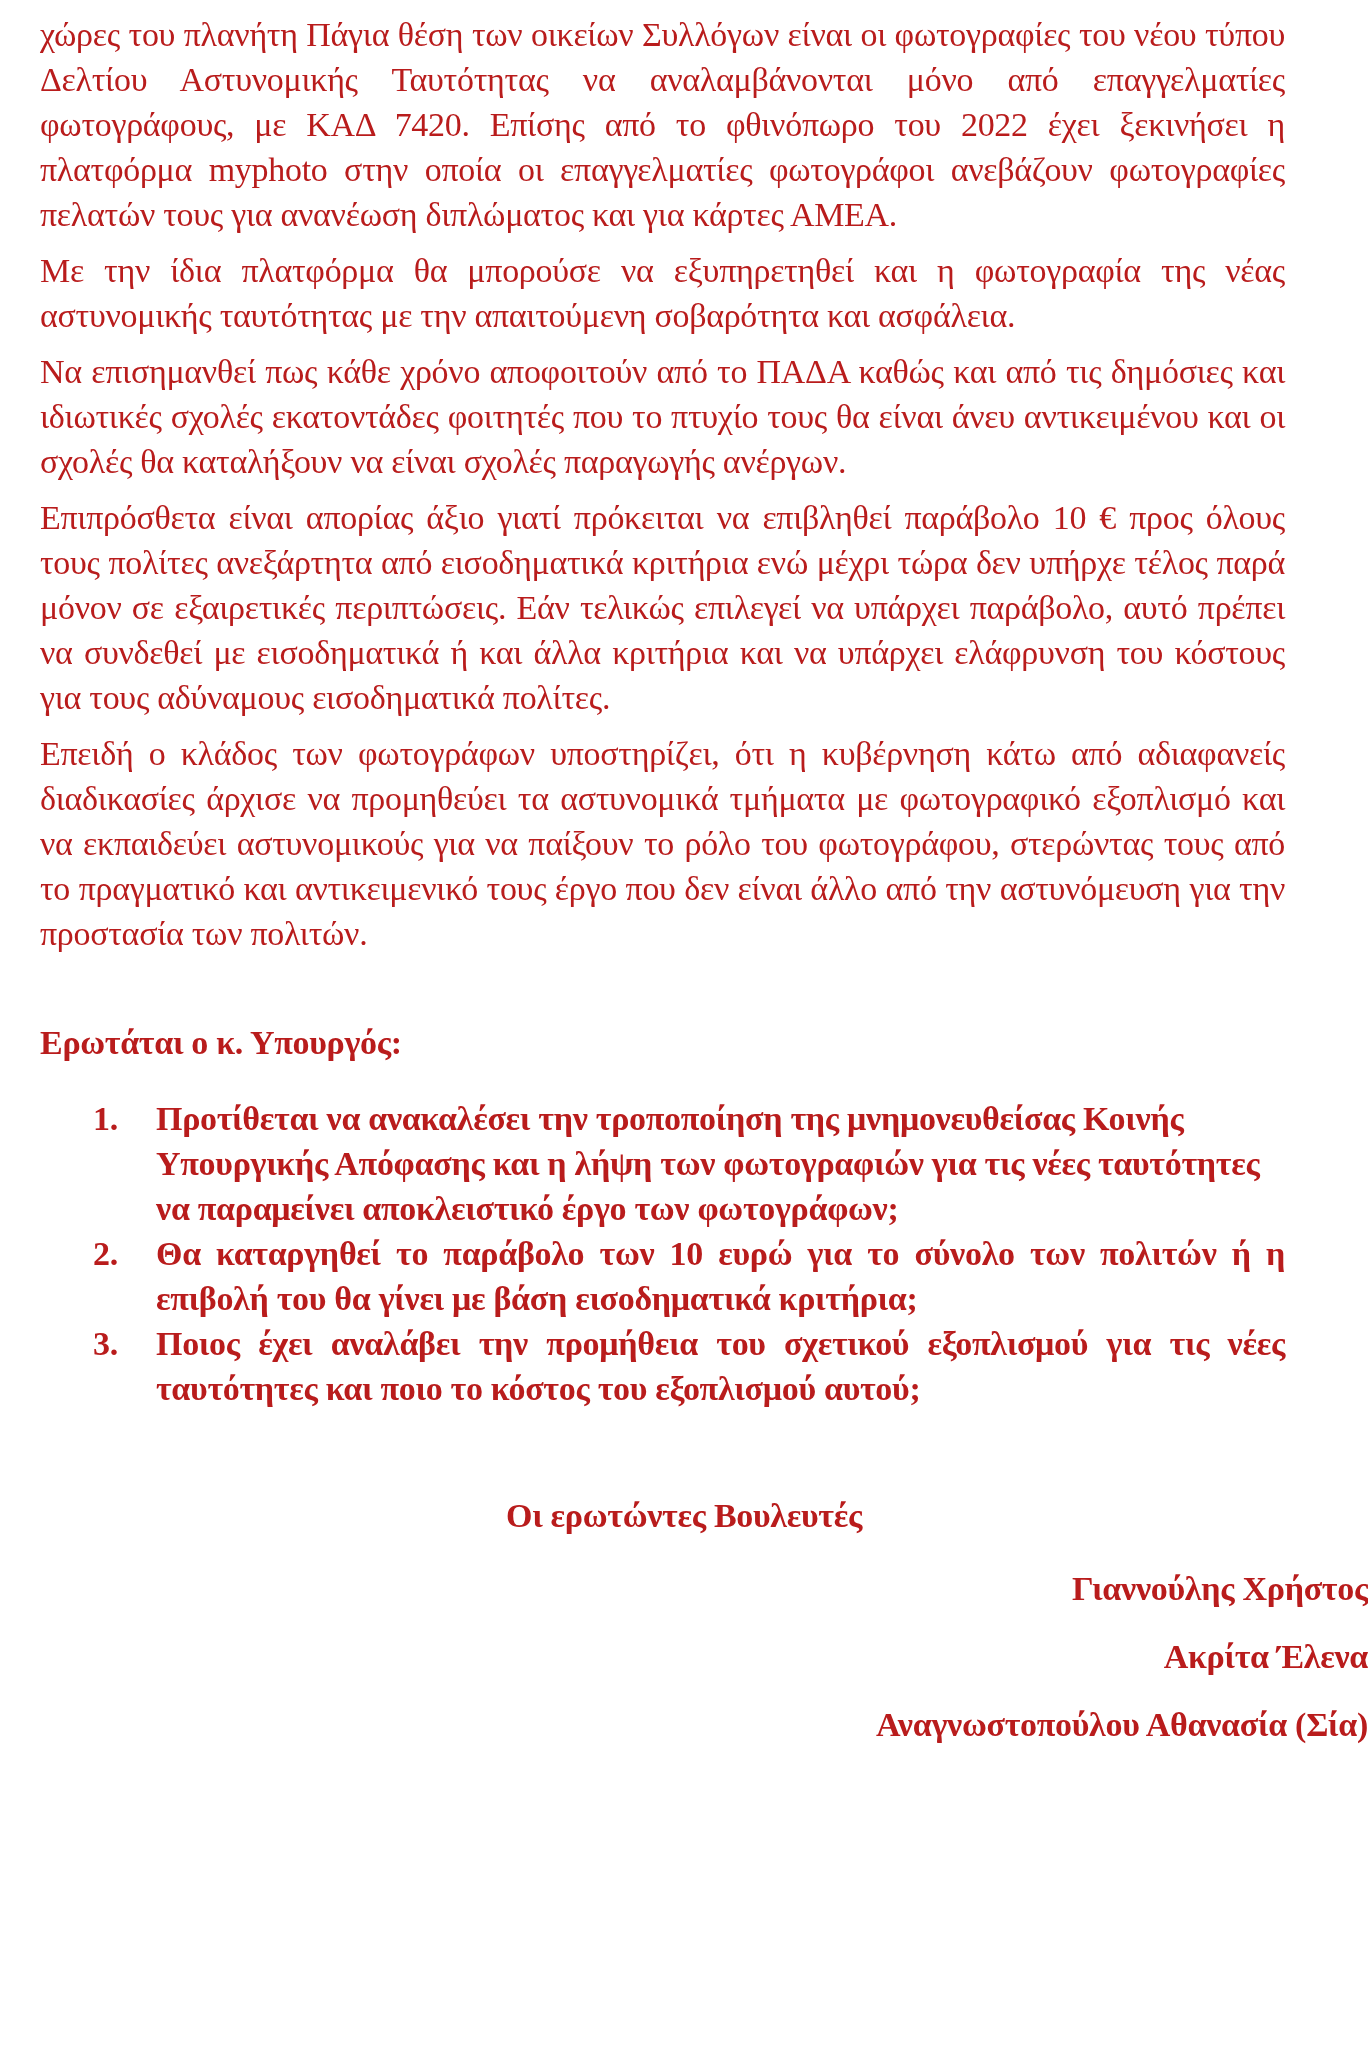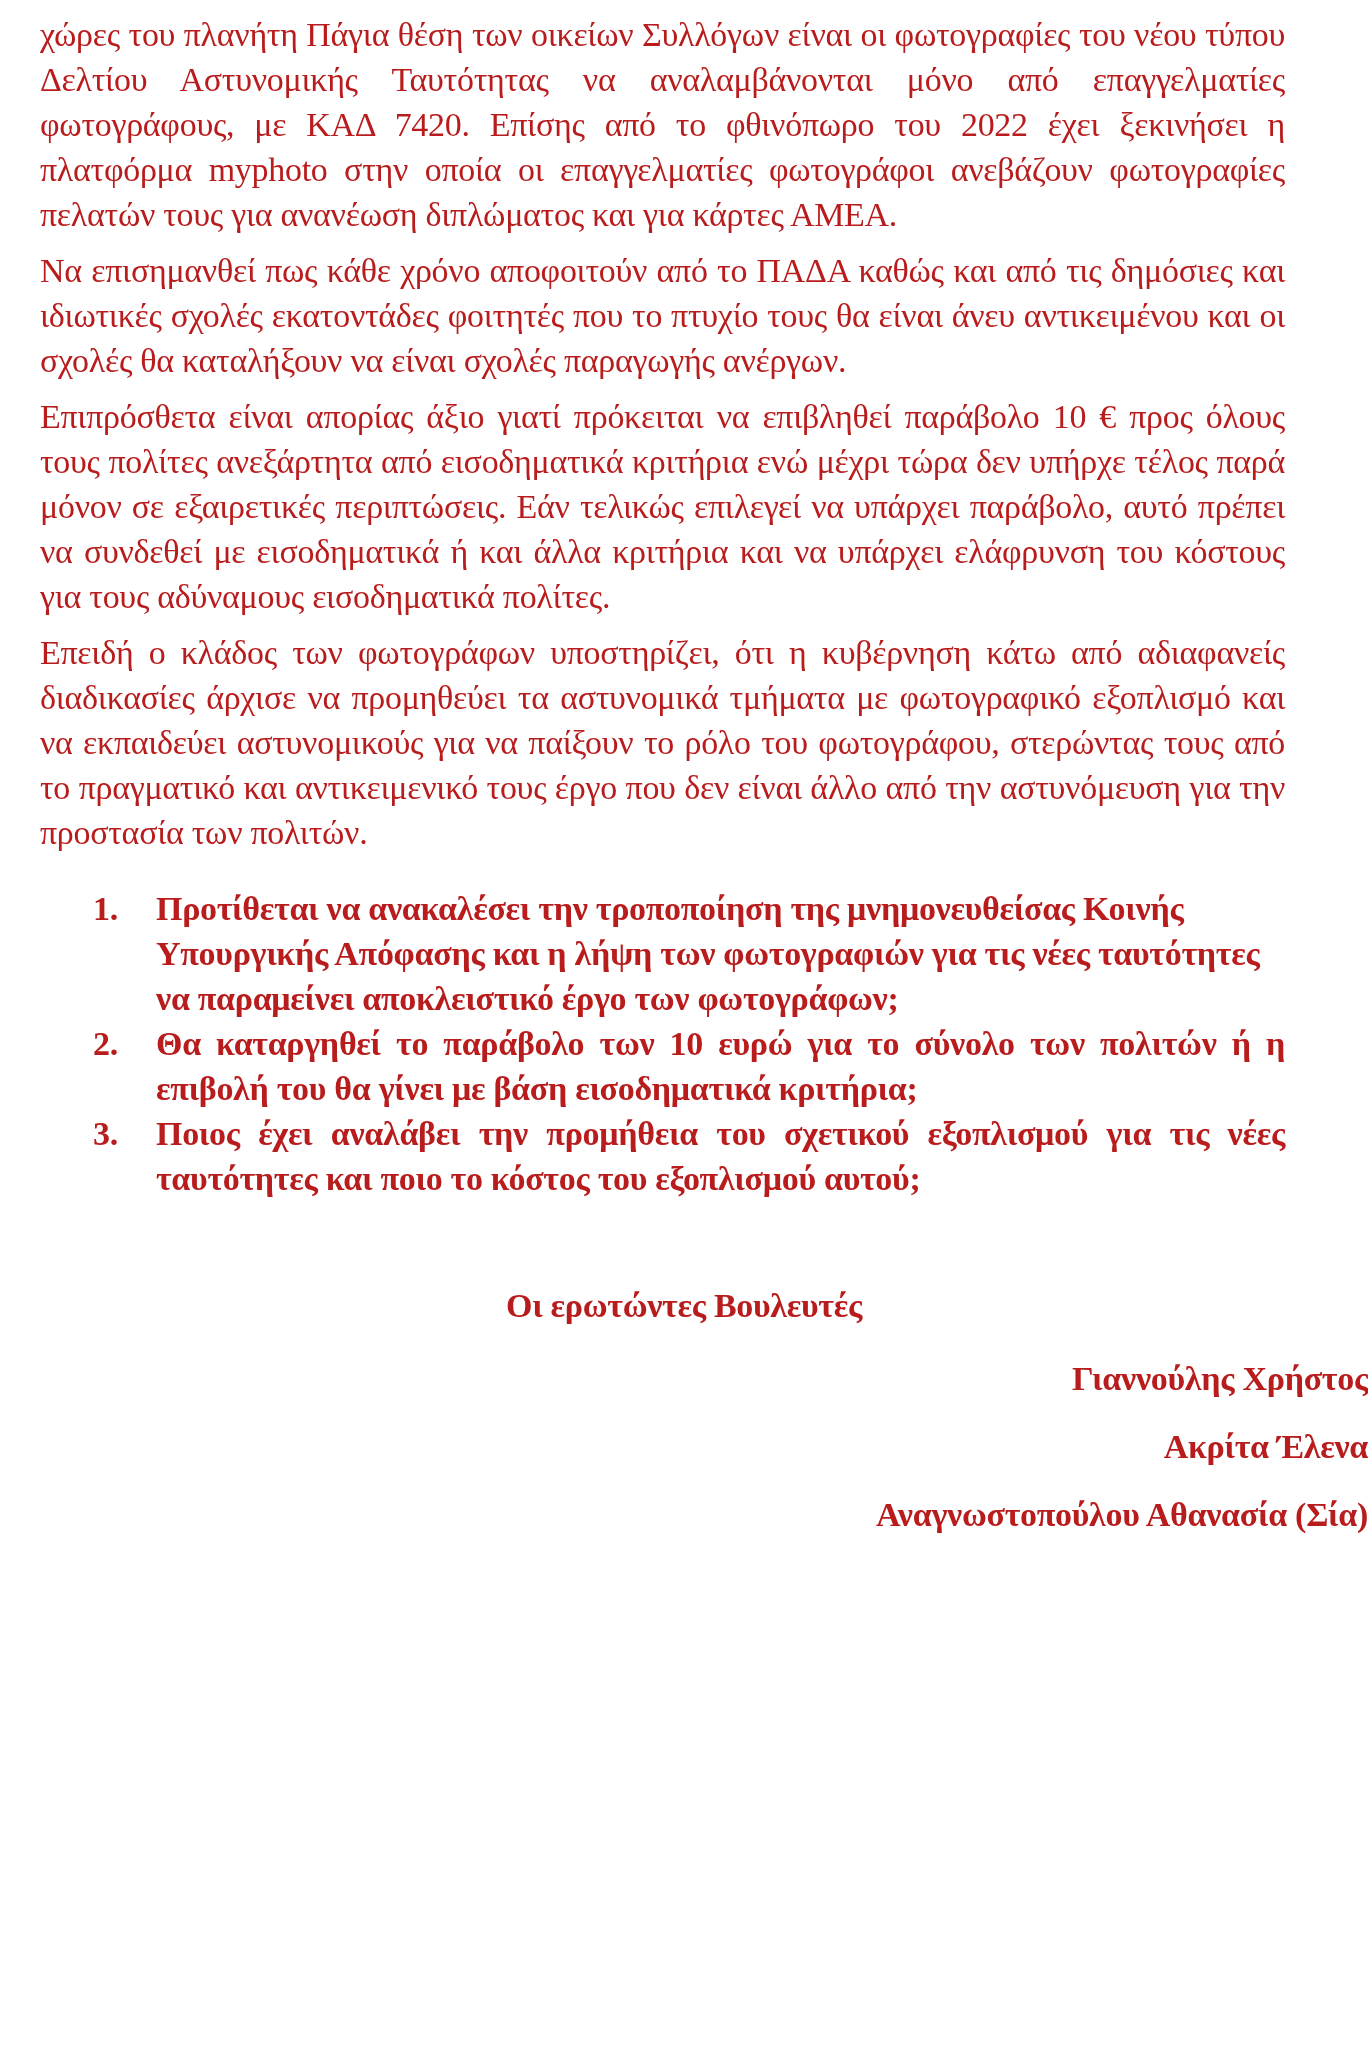--- a/index.html
+++ b/index.html
@@ -50,24 +50,26 @@
   }
   .sig-name { margin: 0 0 23px 0; }
   .sig-name:last-child { margin-bottom: 0; }
 </style>
 </head>
 <body>
 
 <div class="sheet">
 
   <p class="body-par">χώρες του πλανήτη Πάγια θέση των οικείων Συλλόγων είναι οι φωτογραφίες του νέου τύπου Δελτίου Αστυνομικής Ταυτότητας να αναλαμβάνονται μόνο από επαγγελματίες φωτογράφους, με ΚΑΔ 7420. Επίσης από το φθινόπωρο του 2022 έχει ξεκινήσει η πλατφόρμα myphoto στην οποία οι επαγγελματίες φωτογράφοι ανεβάζουν φωτογραφίες πελατών τους για ανανέωση διπλώματος και για κάρτες ΑΜΕΑ.</p>
+  <p class="body-par">Με την ίδια πλατφόρμα θα μπορούσε να εξυπηρετηθεί και η φωτογραφία της νέας αστυνομικής ταυτότητας με την απαιτούμενη σοβαρότητα και ασφάλεια.</p>
   <p class="body-par">Να επισημανθεί πως κάθε χρόνο αποφοιτούν από το ΠΑΔΑ καθώς και από τις δημόσιες και ιδιωτικές σχολές εκατοντάδες φοιτητές που το πτυχίο τους θα είναι άνευ αντικειμένου και οι σχολές θα καταλήξουν να είναι σχολές παραγωγής ανέργων.</p>
   <p class="body-par">Επιπρόσθετα είναι απορίας άξιο γιατί πρόκειται να επιβληθεί παράβολο 10 € προς όλους τους πολίτες ανεξάρτητα από εισοδηματικά κριτήρια ενώ μέχρι τώρα δεν υπήρχε τέλος παρά μόνον σε εξαιρετικές περιπτώσεις. Εάν τελικώς επιλεγεί να υπάρχει παράβολο, αυτό πρέπει να συνδεθεί με εισοδηματικά ή και άλλα κριτήρια και να υπάρχει ελάφρυνση του κόστους για τους αδύναμους εισοδηματικά πολίτες.</p>
   <p class="body-par">Επειδή ο κλάδος των φωτογράφων υποστηρίζει, ότι η κυβέρνηση κάτω από αδιαφανείς διαδικασίες άρχισε να προμηθεύει τα αστυνομικά τμήματα με φωτογραφικό εξοπλισμό και να εκπαιδεύει αστυνομικούς για να παίξουν το ρόλο του φωτογράφου, στερώντας τους από το πραγματικό και αντικειμενικό τους έργο που δεν είναι άλλο από την αστυνόμευση για την προστασία των πολιτών.</p>
 
+  <p class="q-heading">Ερωτάται ο κ. Υπουργός:</p>
 
   <div class="q-list">
     <div class="q-item">
       <span class="q-num">1.</span>
       <div class="q-text">Προτίθεται να ανακαλέσει την τροποποίηση της μνημονευθείσας Κοινής Υπουργικής Απόφασης και η λήψη των φωτογραφιών για τις νέες ταυτότητες να παραμείνει αποκλειστικό έργο των φωτογράφων;</div>
     </div>
     <div class="q-item">
       <span class="q-num">2.</span>
       <div class="q-text justified">Θα καταργηθεί το παράβολο των 10 ευρώ για το σύνολο των πολιτών ή η επιβολή του θα γίνει με βάση εισοδηματικά κριτήρια;</div>
     </div>

